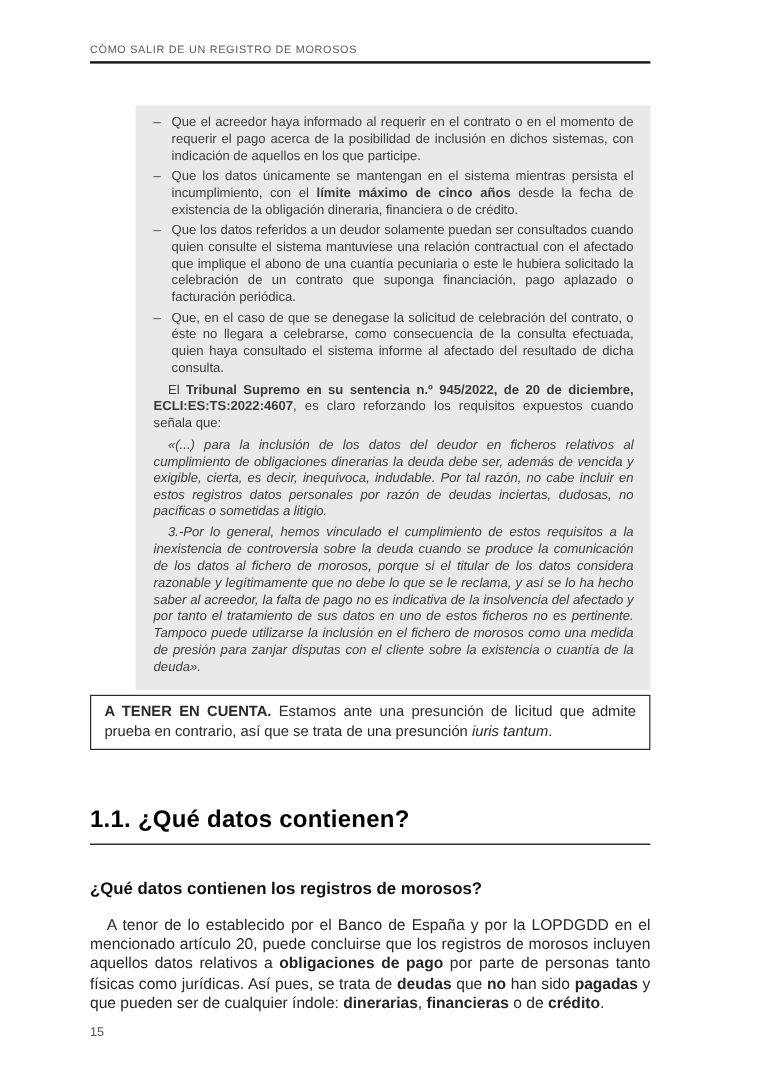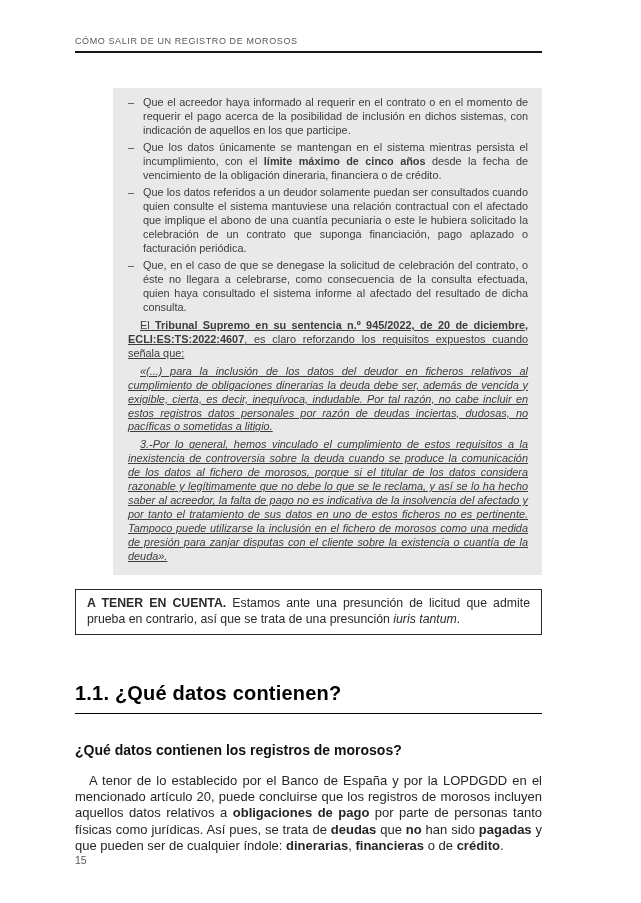--- a/index.html
+++ b/index.html
@@ -49,29 +49,28 @@
     margin:0 0 3.5px 0;
   }
   .gray-block li .dash{
     display:inline-block;
     width:15px;
     text-indent:0;
   }
   .gray-block p{
     margin:4px 0 0 0;
     text-indent:12px;
-    text-decoration:underline;
   }
   .gray-block p.quote{
     font-style:italic;
   }
 
   
   .note-box{
-    margin-top:14px;
+    margin-top:4px;
     border:1.5px solid #2a2a2a;
     padding:5px 11px 6px 11px;
   }
   .note-box p{
     margin:0;
     font-size:12.3px;
     line-height:16.5px;
     text-align:justify;
     color:#2a2a28;
   }
@@ -124,21 +123,21 @@
 <div class="page">
 
   <header>
     <div class="running-head">CÓMO SALIR DE UN REGISTRO DE MOROSOS</div>
     <div class="head-rule"></div>
   </header>
 
   <section class="gray-block">
     <ul>
       <li><span class="dash">–</span><span><span>Que el acreedor haya informado al requerir en el contrato o en el momento de requerir el pago acerca de la posibilidad de inclusión en dichos sistemas, con indicación de aquellos en los que participe.</span></span></li>
-      <li><span class="dash">–</span><span><span>Que los datos únicamente se mantengan en el sistema mientras persista el incumplimiento, con el </span><span class="b">límite máximo de cinco años</span><span> desde la fecha de vencimiento de la obligación dineraria, financiera o de crédito.</span></span></li>
+      <li><span class="dash">–</span><span><span>Que los datos únicamente se mantengan en el sistema mientras persista el incumplimiento, con el </span><span class="b">límite máximo de cinco años</span><span> desde la fecha de existencia de la obligación dineraria, financiera o de crédito.</span></span></li>
       <li><span class="dash">–</span><span><span>Que los datos referidos a un deudor solamente puedan ser consultados cuando quien consulte el sistema mantuviese una relación contractual con el afectado que implique el abono de una cuantía pecuniaria o este le hubiera solicitado la celebración de un contrato que suponga financiación, pago aplazado o facturación periódica.</span></span></li>
       <li><span class="dash">–</span><span><span>Que, en el caso de que se denegase la solicitud de celebración del contrato, o éste no llegara a celebrarse, como consecuencia de la consulta efectuada, quien haya consultado el sistema informe al afectado del resultado de dicha consulta.</span></span></li>
     </ul>
     <p><span>El </span><span class="b">Tribunal Supremo en su sentencia n.º 945/2022, de 20 de diciembre, ECLI:ES:TS:2022:4607</span><span>, es claro reforzando los requisitos expuestos cuando señala que:</span></p>
     <p class="quote"><span class="i">«(...) para la inclusión de los datos del deudor en ficheros relativos al cumplimiento de obligaciones dinerarias la deuda debe ser, además de vencida y exigible, cierta, es decir, inequívoca, indudable. Por tal razón, no cabe incluir en estos registros datos personales por razón de deudas inciertas, dudosas, no pacíficas o sometidas a litigio.</span></p>
     <p class="quote"><span class="i">3.-Por lo general, hemos vinculado el cumplimiento de estos requisitos a la inexistencia de controversia sobre la deuda cuando se produce la comunicación de los datos al fichero de morosos, porque si el titular de los datos considera razonable y legítimamente que no debe lo que se le reclama, y así se lo ha hecho saber al acreedor, la falta de pago no es indicativa de la insolvencia del afectado y por tanto el tratamiento de sus datos en uno de estos ficheros no es pertinente. Tampoco puede utilizarse la inclusión en el fichero de morosos como una medida de presión para zanjar disputas con el cliente sobre la existencia o cuantía de la deuda».</span></p>
   </section>
 
   <aside class="note-box">
     <p><span class="b">A TENER EN CUENTA.</span><span> Estamos ante una presunción de licitud que admite prueba en contrario, así que se trata de una presunción </span><span class="i">iuris tantum</span><span>.</span></p>

